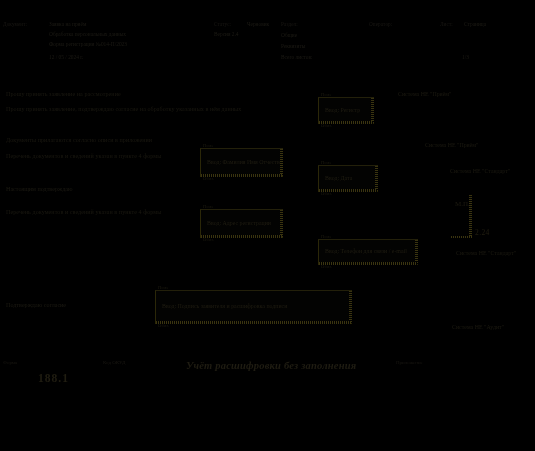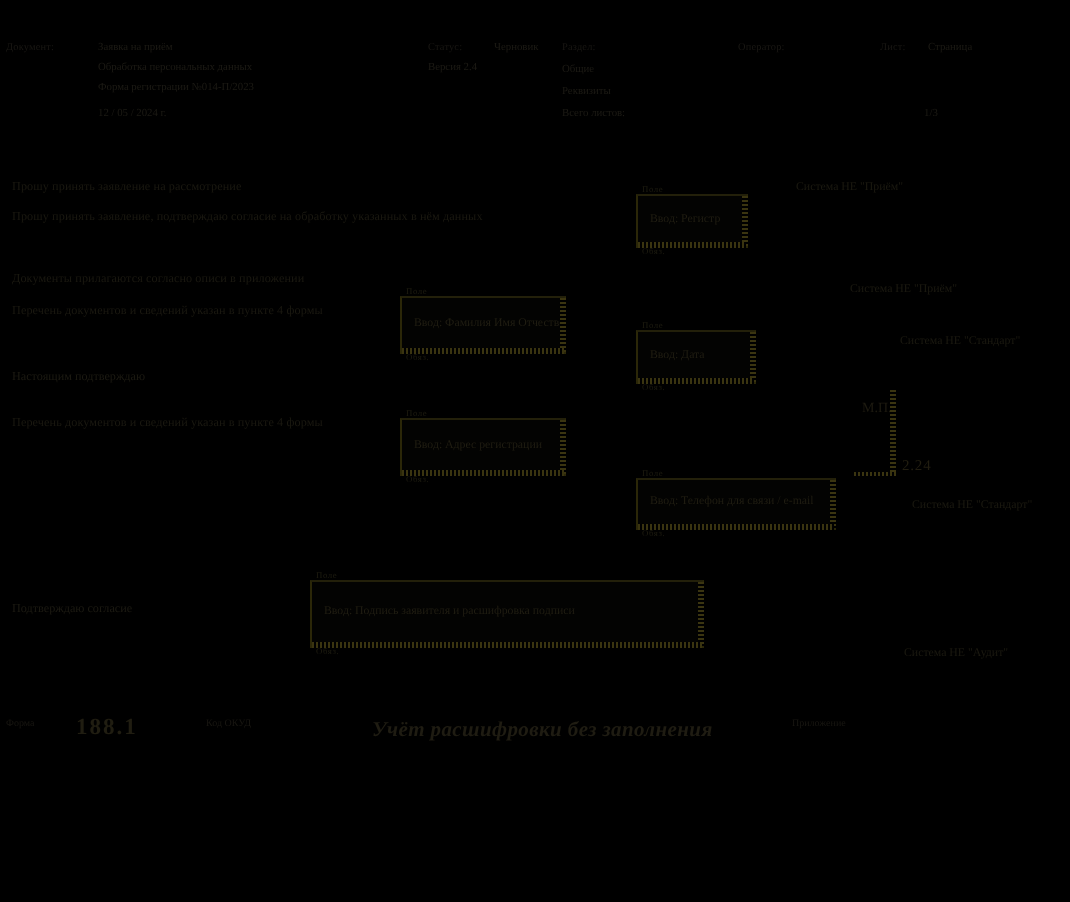--- a/index.html
+++ b/index.html
@@ -231,30 +231,30 @@
 <div class="abs annot" style="left:398px; top:91px;">Система НЕ "Приём"</div>
 
 <div class="abs annot" style="left:425px; top:142px;">Система НЕ "Приём"</div>
 
 <div class="abs annot" style="left:450px; top:168px;">Система НЕ "Стандарт"</div>
 
 <div class="abs annot" style="left:456px; top:250px; white-space:normal; width:74px;">Система НЕ "Стандарт"</div>
 
 <div class="abs annot" style="left:452px; top:324px;">Система НЕ "Аудит"</div>
 
-<div class="abs" style="left:424px; top:195px; width:40px; height:46px;">
+<div class="abs" style="left:448px; top:195px; width:40px; height:46px;">
   <div class="stamp-mark abs" style="left:7px; top:5px;">М.П.</div>
   <div class="abs" style="left:21px; top:0px; width:3px; height:42px;
               background:repeating-linear-gradient(180deg,#3a3410 0px,#3a3410 1px,#000 1px,#000 2px);"></div>
   <div class="abs" style="left:3px; top:41px; width:22px; height:2px;
               background:repeating-linear-gradient(90deg,#3a3410 0px,#3a3410 1px,#000 1px,#000 2px);"></div>
   <div class="stamp-value abs" style="left:27px; top:33px;">2.24</div>
 </div>
 
 <div class="abs footer-label" style="left:3px; top:360px;">Форма</div>
 
 <div class="abs footer-label" style="left:103px; top:360px;">Код ОКУД</div>
 
 <div class="abs footer-title" style="left:186px; top:359px;font-style:italic;">Учёт расшифровки без заполнения</div>
 
 <div class="abs footer-label" style="left:396px; top:360px;">Приложение</div>
 
-<div class="abs footer-number" style="left:38px; top:357px;">188.1</div>
+<div class="abs footer-number" style="left:38px; top:371px;">188.1</div>
 
 </body></html>

